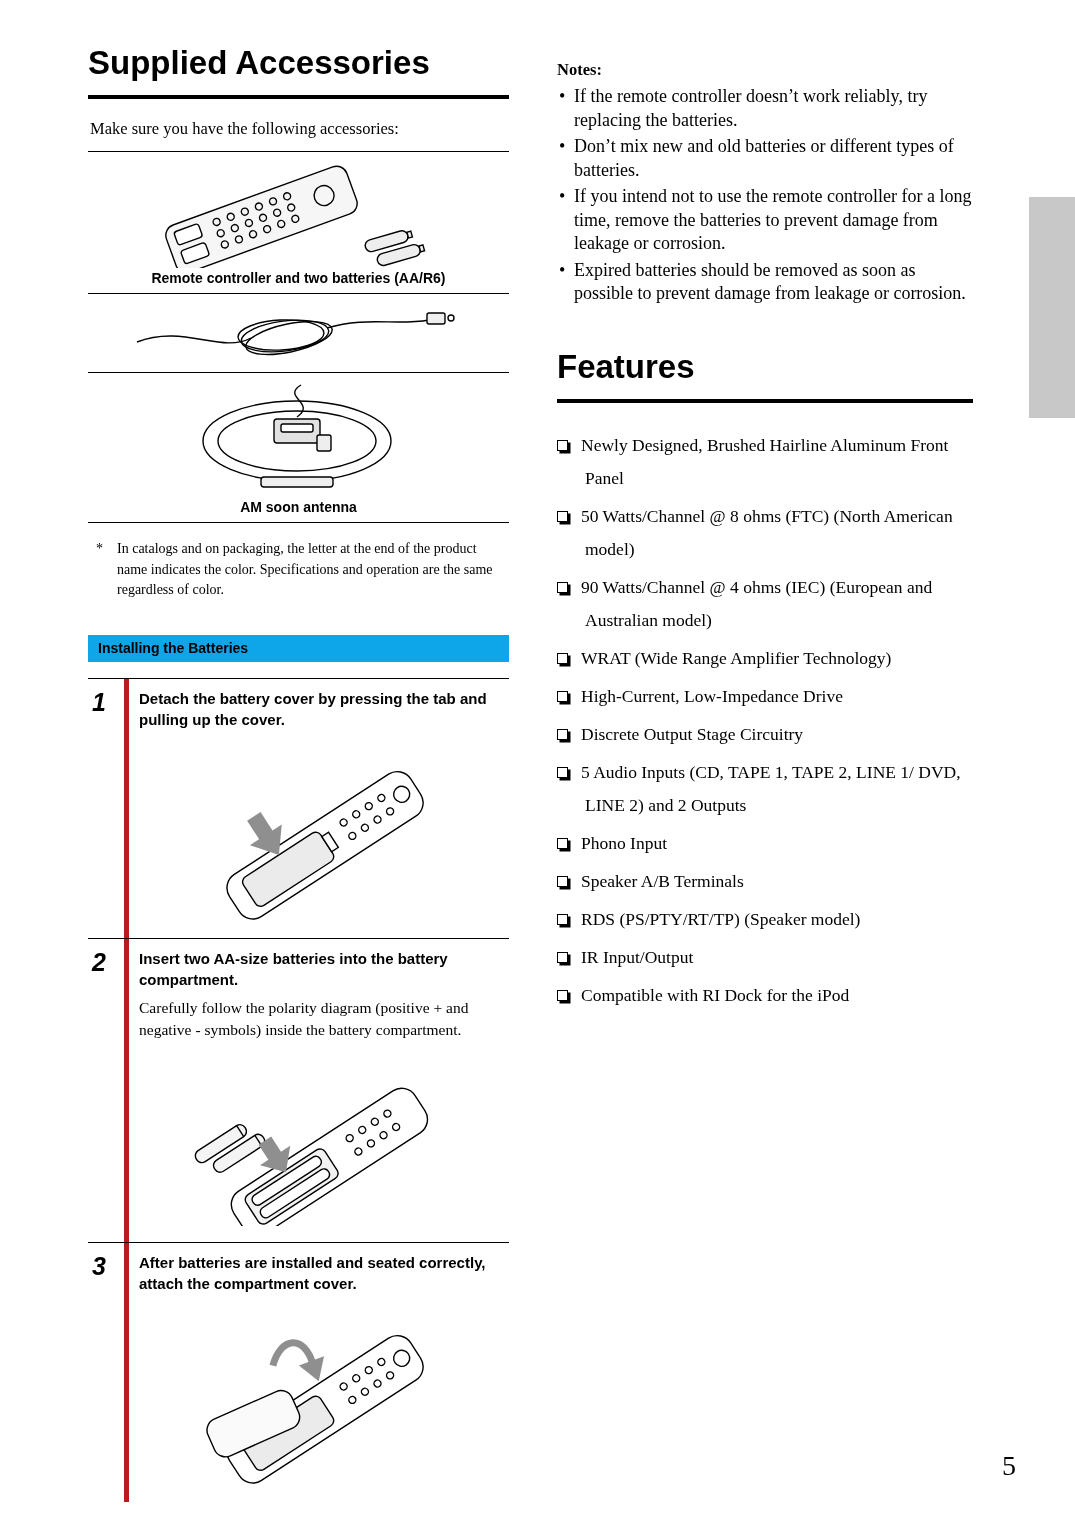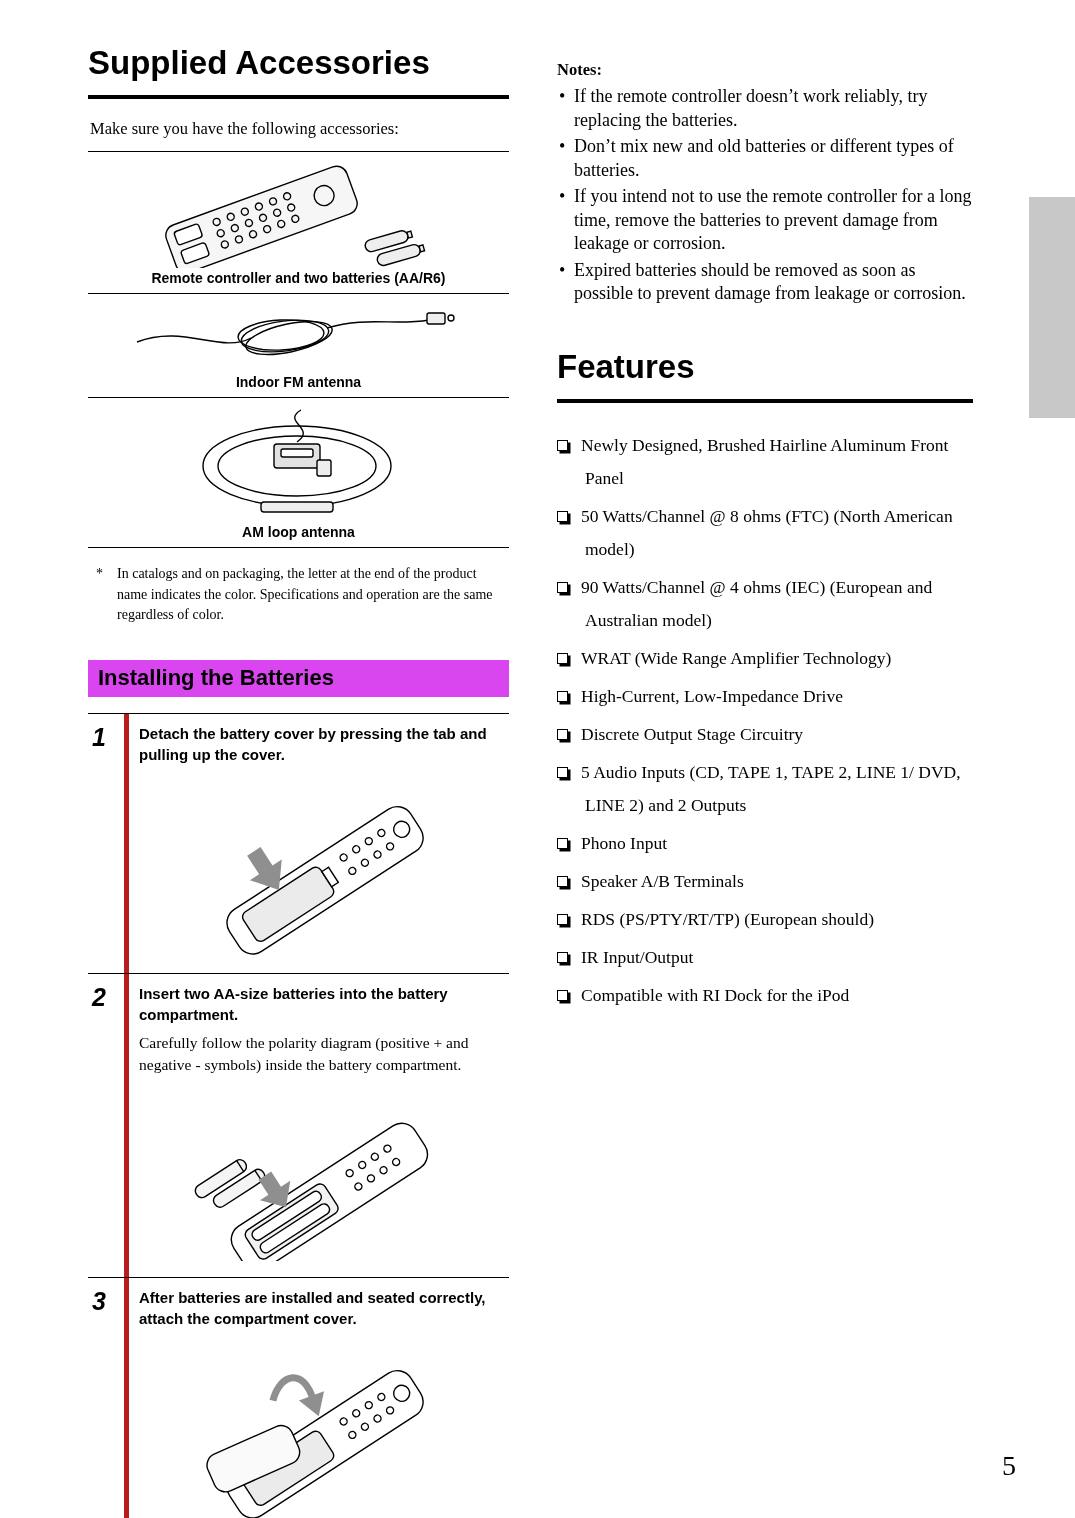--- a/index.html
+++ b/index.html
@@ -30,23 +30,23 @@
     font-family:"Liberation Sans", sans-serif;
     font-weight:bold; font-size:14px; text-align:center;
     margin:2px 0 7px 0;
   }
 
   .footnote { display:flex; margin:16px 0 0 8px; font-size:14px; line-height:20.5px; width:400px; }
   .footnote .marker { width:21px; flex:0 0 21px; }
 
   .gray-header {
     margin-top:34px;
-    background:#d946ef;
-    font-family:"Liberation Sans", sans-serif;
-    font-weight:bold; font-size:22px;
+    background:#0ea5e9;
+    font-family:"Liberation Sans", sans-serif;
+    font-weight:bold; font-size:14px;
     padding:5px 10px 6px 10px;
   }
 
   .steps { margin-top:16px; }
   .step { border-top:1px solid #000; display:flex; }
   .step-num {
     flex:0 0 36px; width:36px; padding-top:9px; padding-left:4px;
     font-family:"Liberation Sans", sans-serif;
     font-weight:bold; font-style:italic; font-size:25px;
   }
@@ -145,37 +145,36 @@
       <g fill="none" stroke="#000" stroke-width="1.4">
         <path d="M8,44 C 55,26 92,56 122,40"></path>
         <ellipse cx="156" cy="38" rx="44" ry="15" transform="rotate(-7 156 38)"></ellipse>
         <ellipse cx="160" cy="40" rx="44" ry="14" transform="rotate(-12 160 40)"></ellipse>
         <ellipse cx="152" cy="37" rx="43" ry="15" transform="rotate(-3 152 37)"></ellipse>
         <path d="M198,30 C 238,18 266,28 300,22"></path>
         <rect x="298" y="15" width="18" height="11" rx="2" fill="#eee"></rect>
         <circle cx="322" cy="20" r="3"></circle>
       </g>
     </svg>
-    <figcaption class="caption">Indoor FM antenna</figcaption>
   </figure>
   <div class="rule"></div>
 
   <figure class="accessory">
     <svg width="340" height="120" viewBox="0 0 340 120">
       <g fill="none" stroke="#000" stroke-width="1.4">
         <path d="M172,8 C 152,20 188,26 168,40"></path>
         <ellipse cx="168" cy="64" rx="94" ry="40"></ellipse>
         <ellipse cx="168" cy="64" rx="79" ry="30"></ellipse>
         <rect x="145" y="42" width="46" height="24" rx="3" fill="#e2e2e2"></rect>
         <rect x="152" y="47" width="32" height="8" rx="2" fill="#fff"></rect>
         <rect x="188" y="58" width="14" height="16" rx="2" fill="#eee"></rect>
         <rect x="132" y="100" width="72" height="10" rx="3" fill="#eeeeee"></rect>
       </g>
     </svg>
-    <figcaption class="caption">AM loop antenna</figcaption>
+    <figcaption class="caption">AM soon antenna</figcaption>
   </figure>
   <div class="rule"></div>
 
   <div class="footnote">
     <span class="marker">*</span>
     <span class="footnote-text">In catalogs and on packaging, the letter at the end of the product name indicates the color. Specifications and operation are the same regardless of color.</span>
   </div>
 
   <div class="gray-header">Installing the Batteries</div>
 
@@ -313,21 +312,21 @@
         <li><span class="checkbox"></span><span>High-Current, Low-Impedance Drive</span></li>
 
         <li><span class="checkbox"></span><span>Discrete Output Stage Circuitry</span></li>
 
         <li><span class="checkbox"></span><span>5 Audio Inputs (CD, TAPE 1, TAPE 2, LINE 1/ DVD, LINE 2) and 2 Outputs</span></li>
 
         <li><span class="checkbox"></span><span>Phono Input</span></li>
 
         <li><span class="checkbox"></span><span>Speaker A/B Terminals</span></li>
 
-        <li><span class="checkbox"></span><span>RDS (PS/PTY/RT/TP) (European should)</span></li>
+        <li><span class="checkbox"></span><span>RDS (PS/PTY/RT/TP) (Speaker model)</span></li>
 
         <li><span class="checkbox"></span><span>IR Input/Output</span></li>
 
 
         <li><span class="checkbox"></span><span>Compatible with RI Dock for the iPod</span></li>
       </ul>
   </div>
 
 </div>
 

